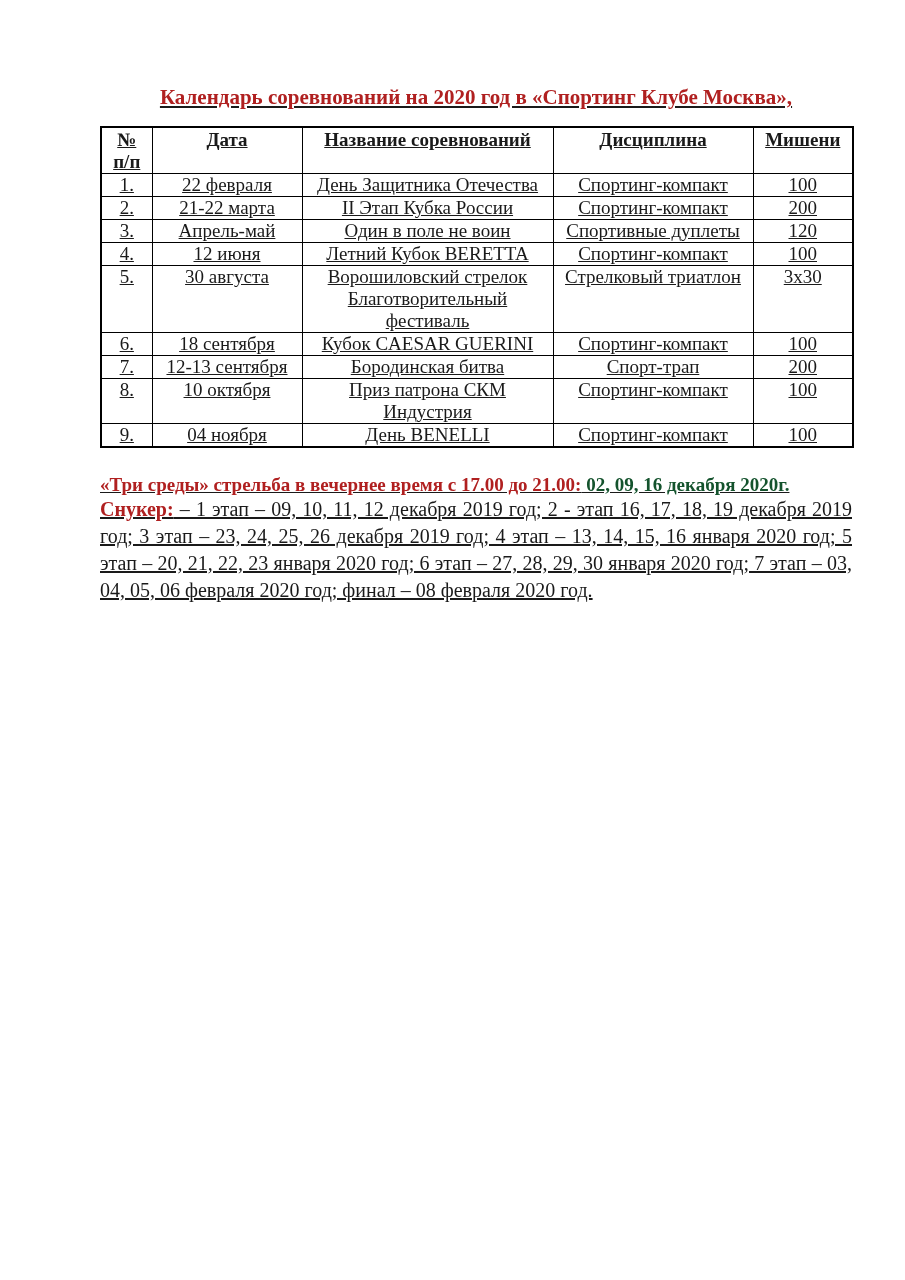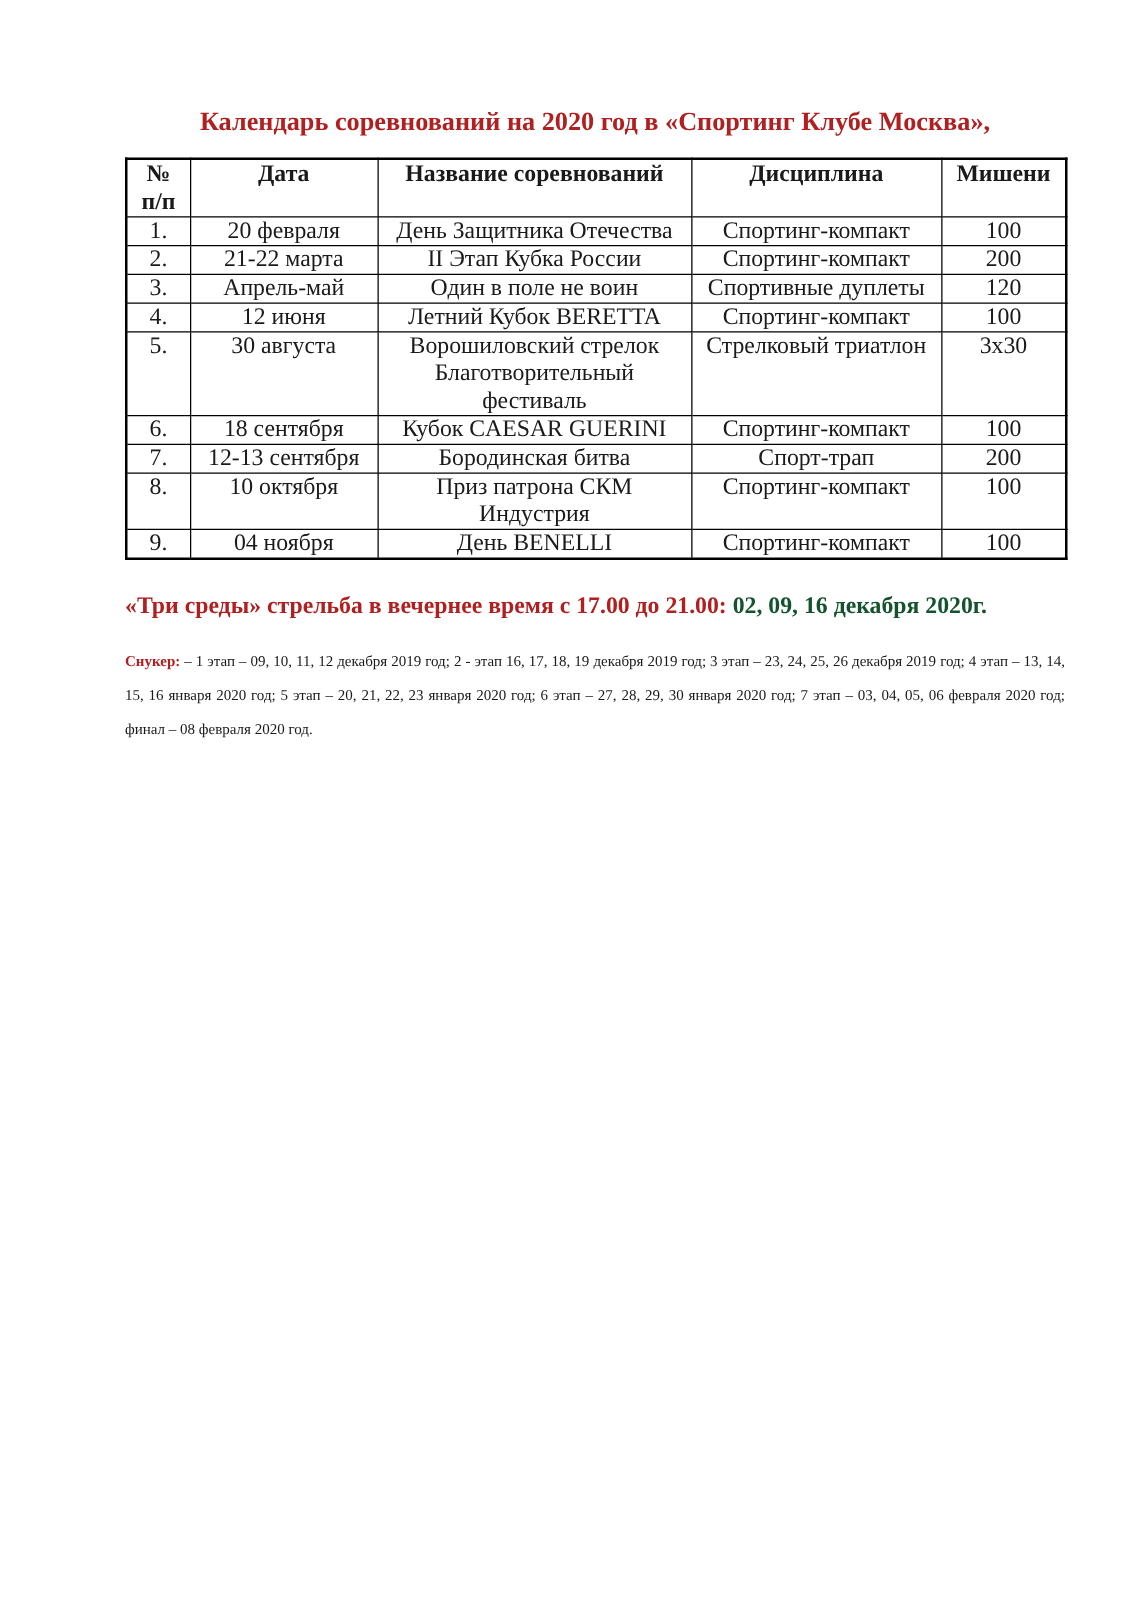--- a/index.html
+++ b/index.html
@@ -12,20 +12,21 @@
     width: 905px;
     height: 1280px;
     background: #ffffff;
     position: relative;
   }
   .content {
     position: absolute;
     left: 100px;
     top: 84px;
     width: 752px;
+    text-decoration: underline;
   }
   .doc-title {
     text-align: center;
     font-weight: bold;
     font-size: 21px;
     line-height: 26px;
     color: #b02020;
   }
   .doc-title .tline { display: block; }
   table.cal {
@@ -52,22 +53,21 @@
   table.cal tr.last td { height: 40px; }
   .note-evening {
     margin-top: 25px;
     font-size: 19px;
     line-height: 23px;
     font-weight: bold;
   }
   .note-evening .red-part { color: #b02020; }
   .note-evening .black-part { color: #14532d; }
   .note-snooker {
-    margin-top: 20px;
-    font-size: 12px;
+    font-size: 20px;
     line-height: 27px;
     text-align: justify;
   }
   .note-snooker .snooker-label { color: #b02020; font-weight: bold; }
   .note-snooker .snooker-text { color: #1a1a1a; }
 </style>
 </head>
 <body>
 
 <div class="page">
@@ -91,21 +91,21 @@
 п/п</th>
           <th>Дата</th>
           <th>Название соревнований</th>
           <th>Дисциплина</th>
           <th>Мишени</th>
         </tr>
       </thead>
       <tbody>
         <tr>
           <td>1.</td>
-          <td>20 февраля</td>
+          <td>22 февраля</td>
           <td>День Защитника Отечества</td>
           <td>Спортинг-компакт</td>
           <td>100</td>
         </tr>
         <tr>
           <td>2.</td>
           <td>21-22 марта</td>
           <td>II Этап Кубка России</td>
           <td>Спортинг-компакт</td>
           <td>200</td>

